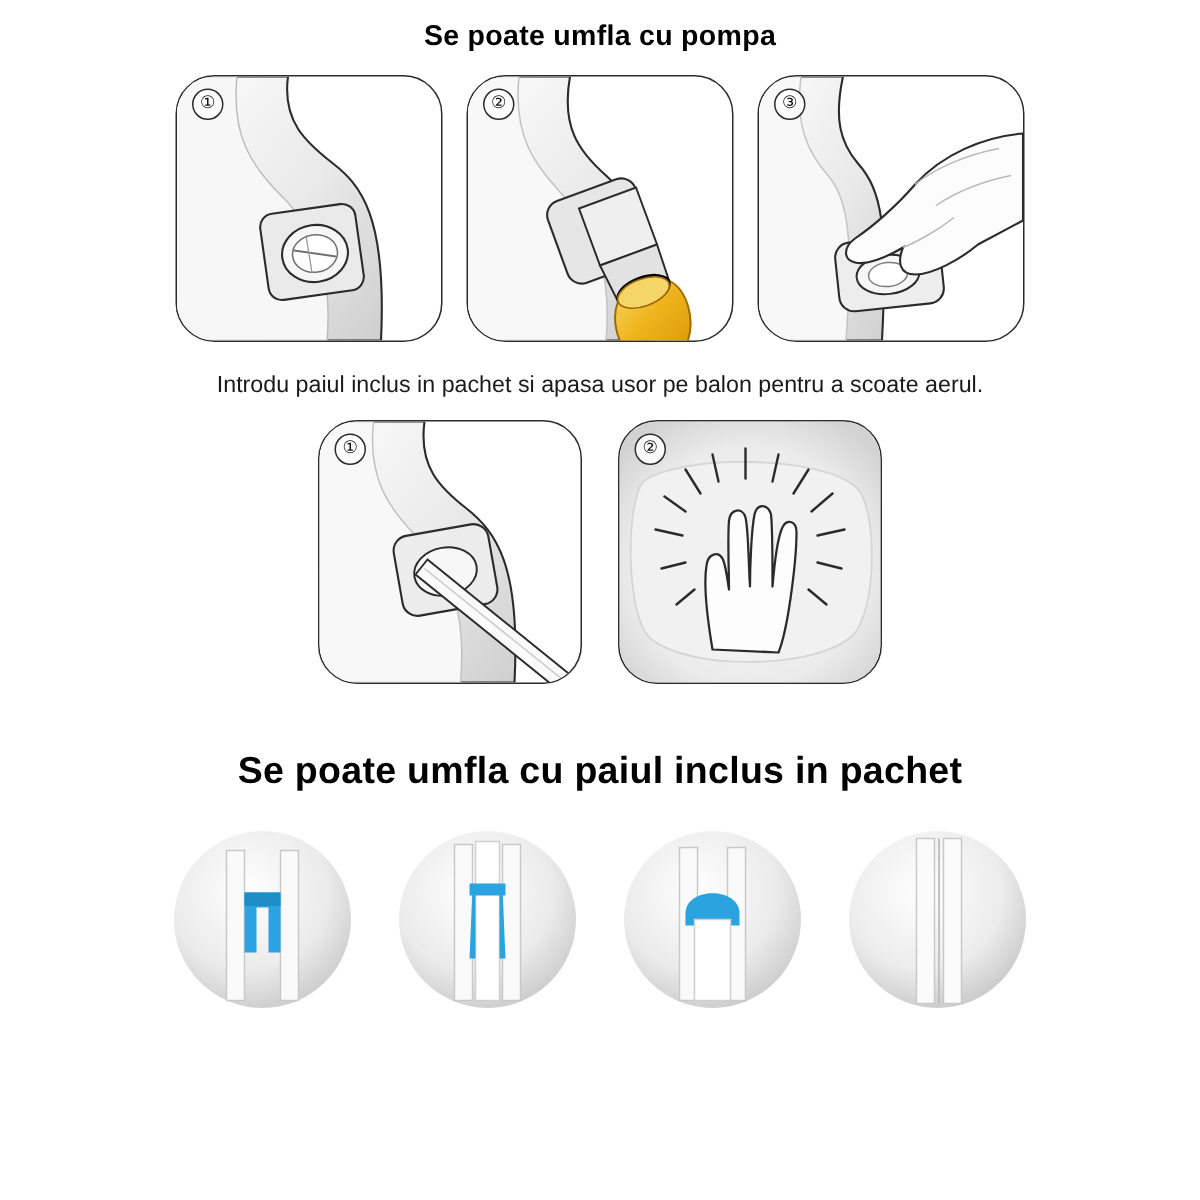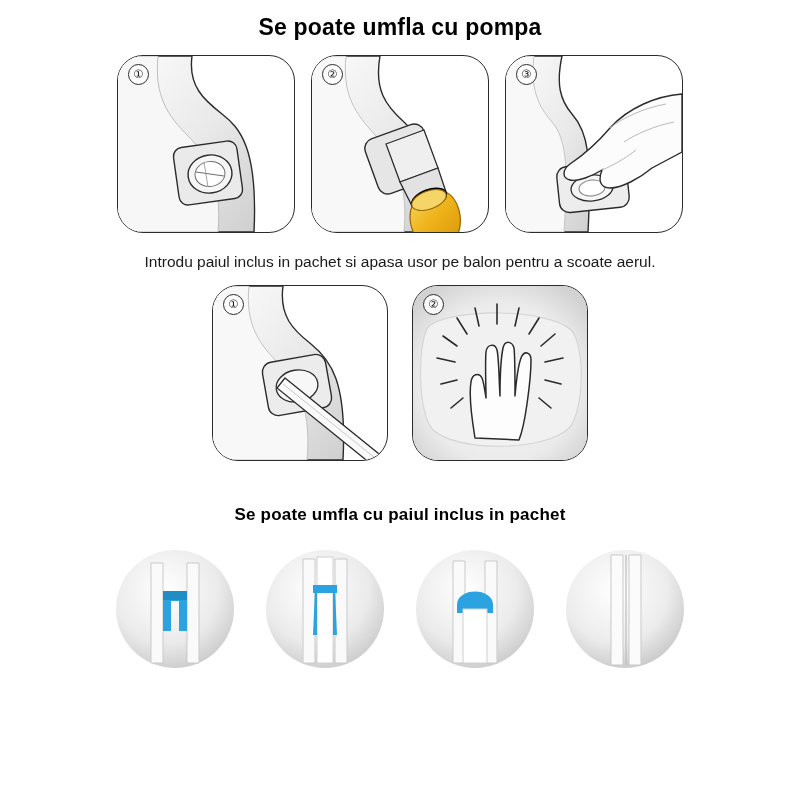--- a/index.html
+++ b/index.html
@@ -19,29 +19,29 @@
     width: 800px;
     height: 800px;
     display: flex;
     flex-direction: column;
     align-items: center;
     box-sizing: border-box;
     padding-top: 6px;
   }
 
   .section-title {
-    font-size: 23px;
+    font-size: 19px;
     font-weight: bold;
     text-align: center;
     letter-spacing: 0.2px;
     color: #000;
   }
   .title-1 { margin-top: 8px; }
   .title-2 { margin-top: 18px; font-size: 24px; }
-  .title-3 { margin-top: 10px; font-size: 17px; }
+  .title-3 { margin-top: 10px; font-size: 25px; }
 
   .subtitle {
     font-size: 15.5px;
     color: #1a1a1a;
     margin-top: 20px;
   }
 
   .row {
     display: flex;
     justify-content: center;

